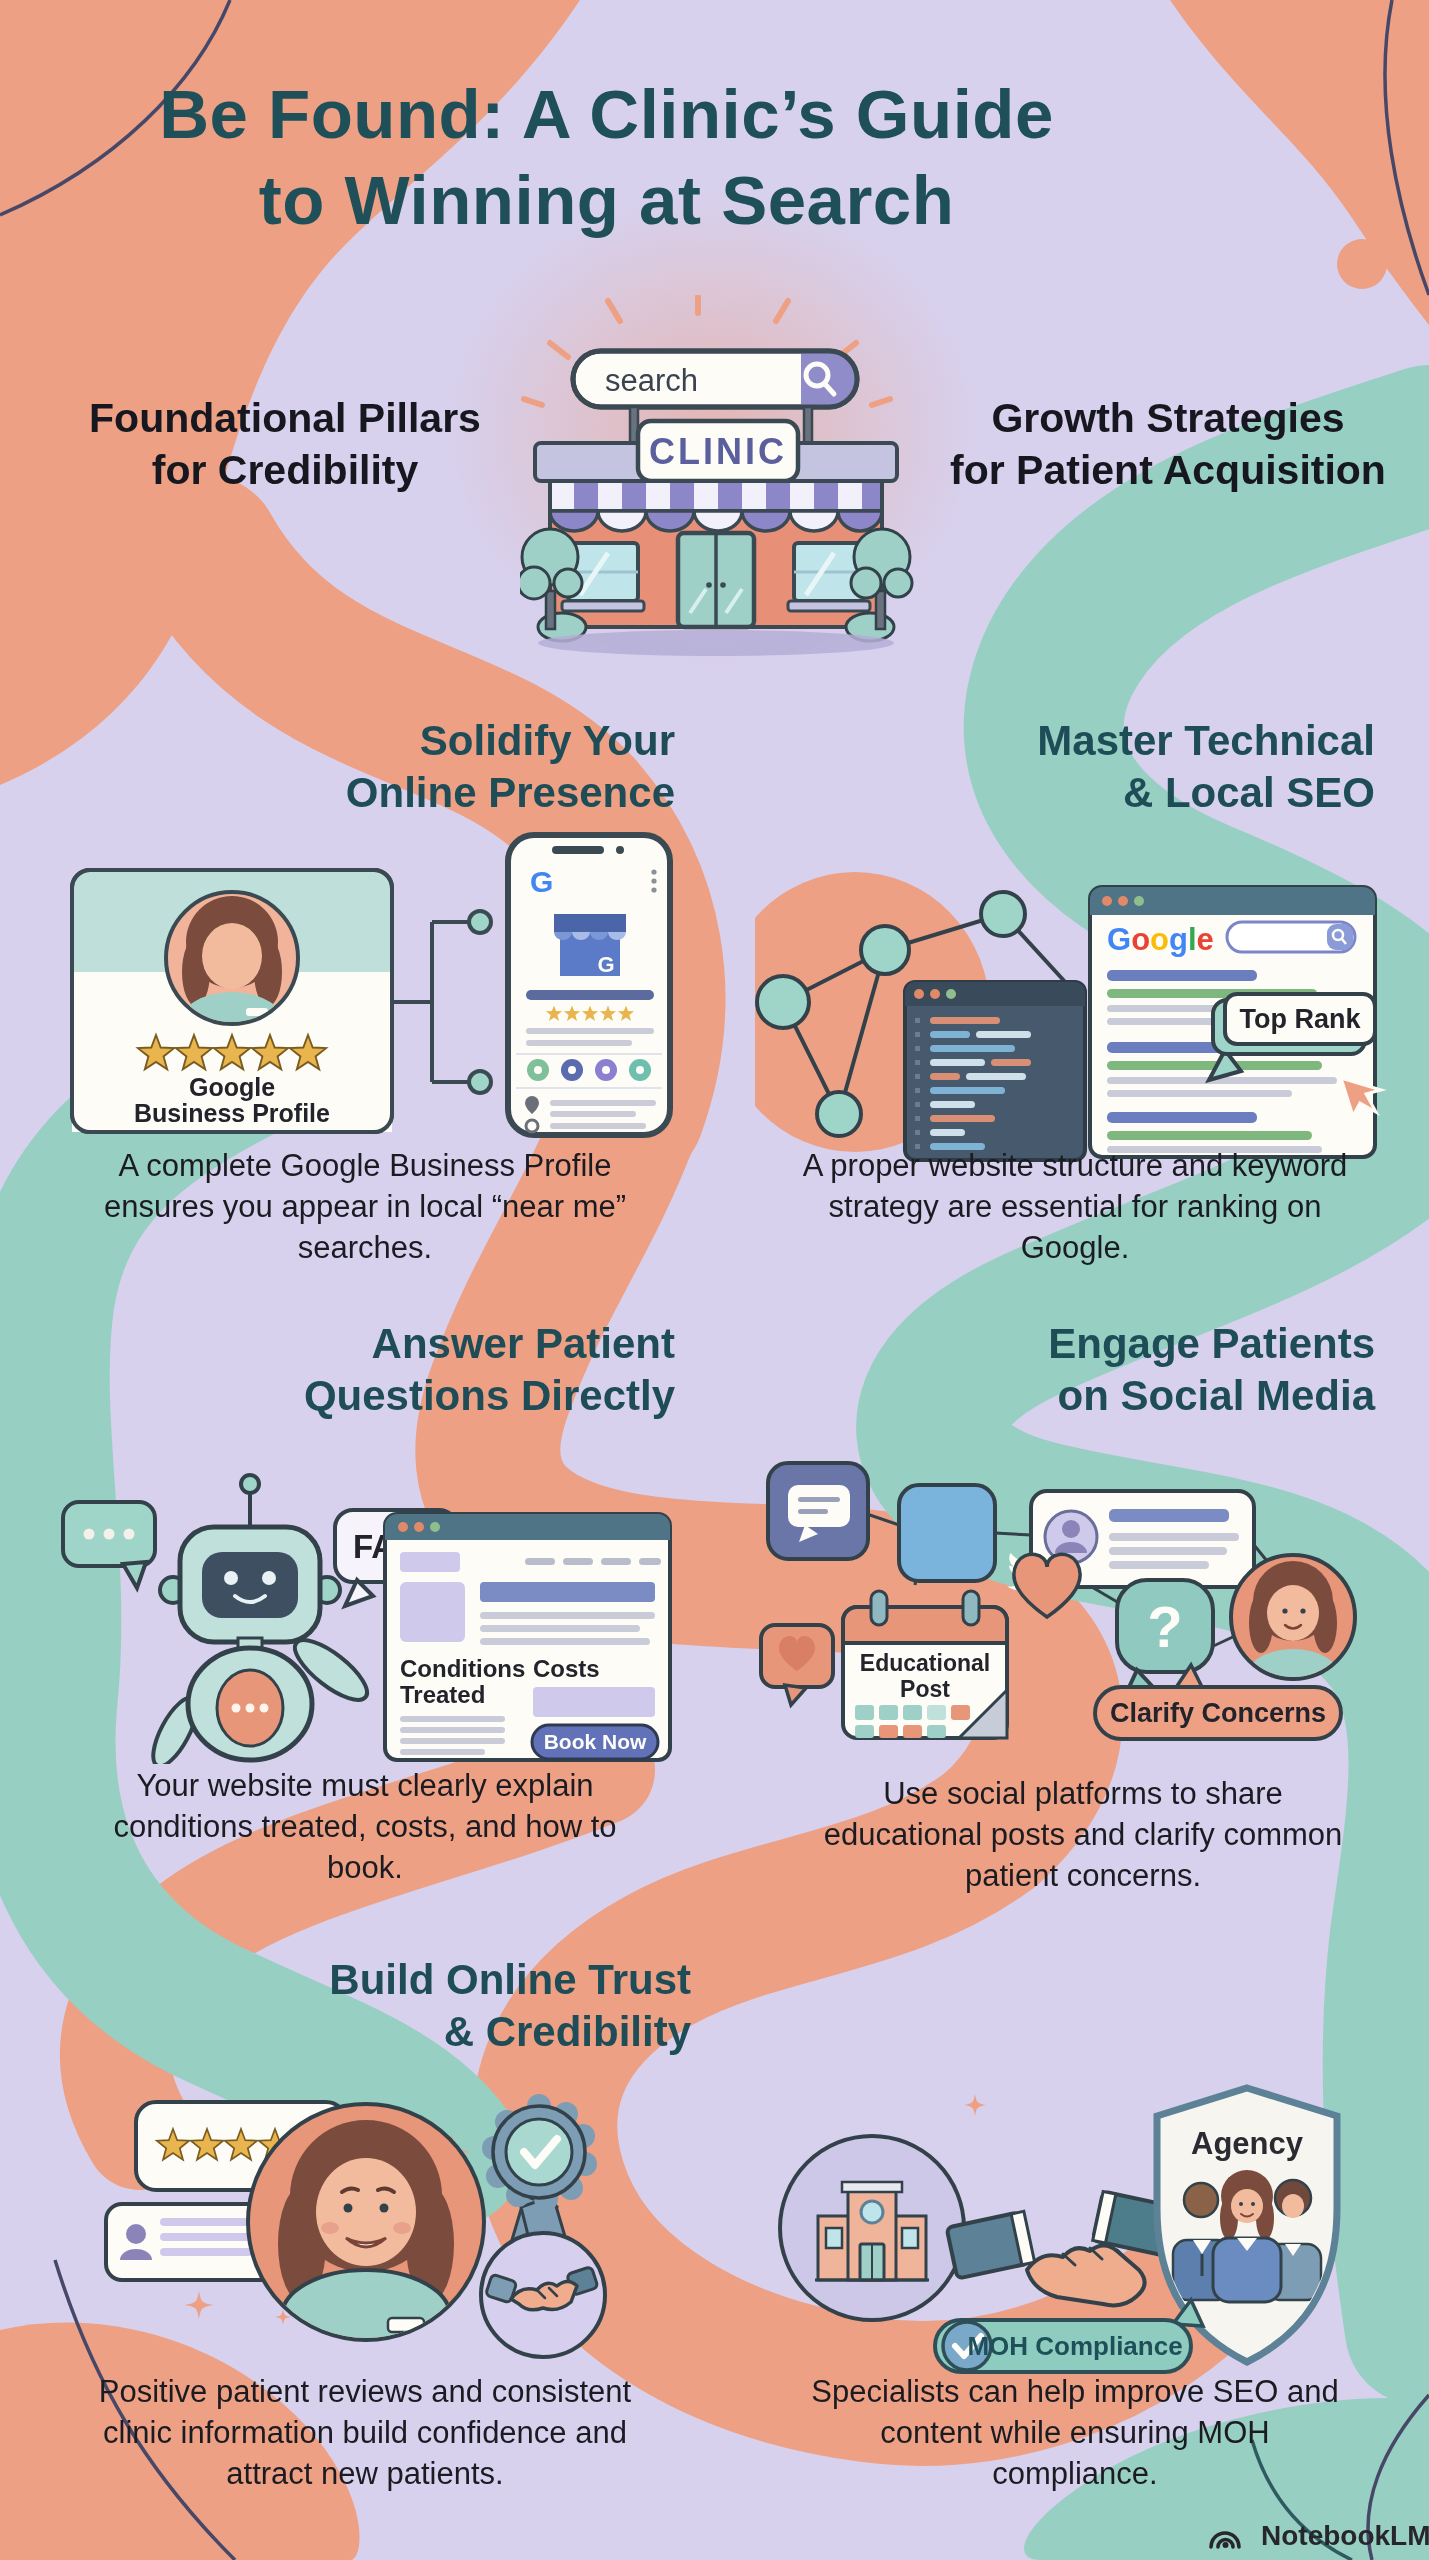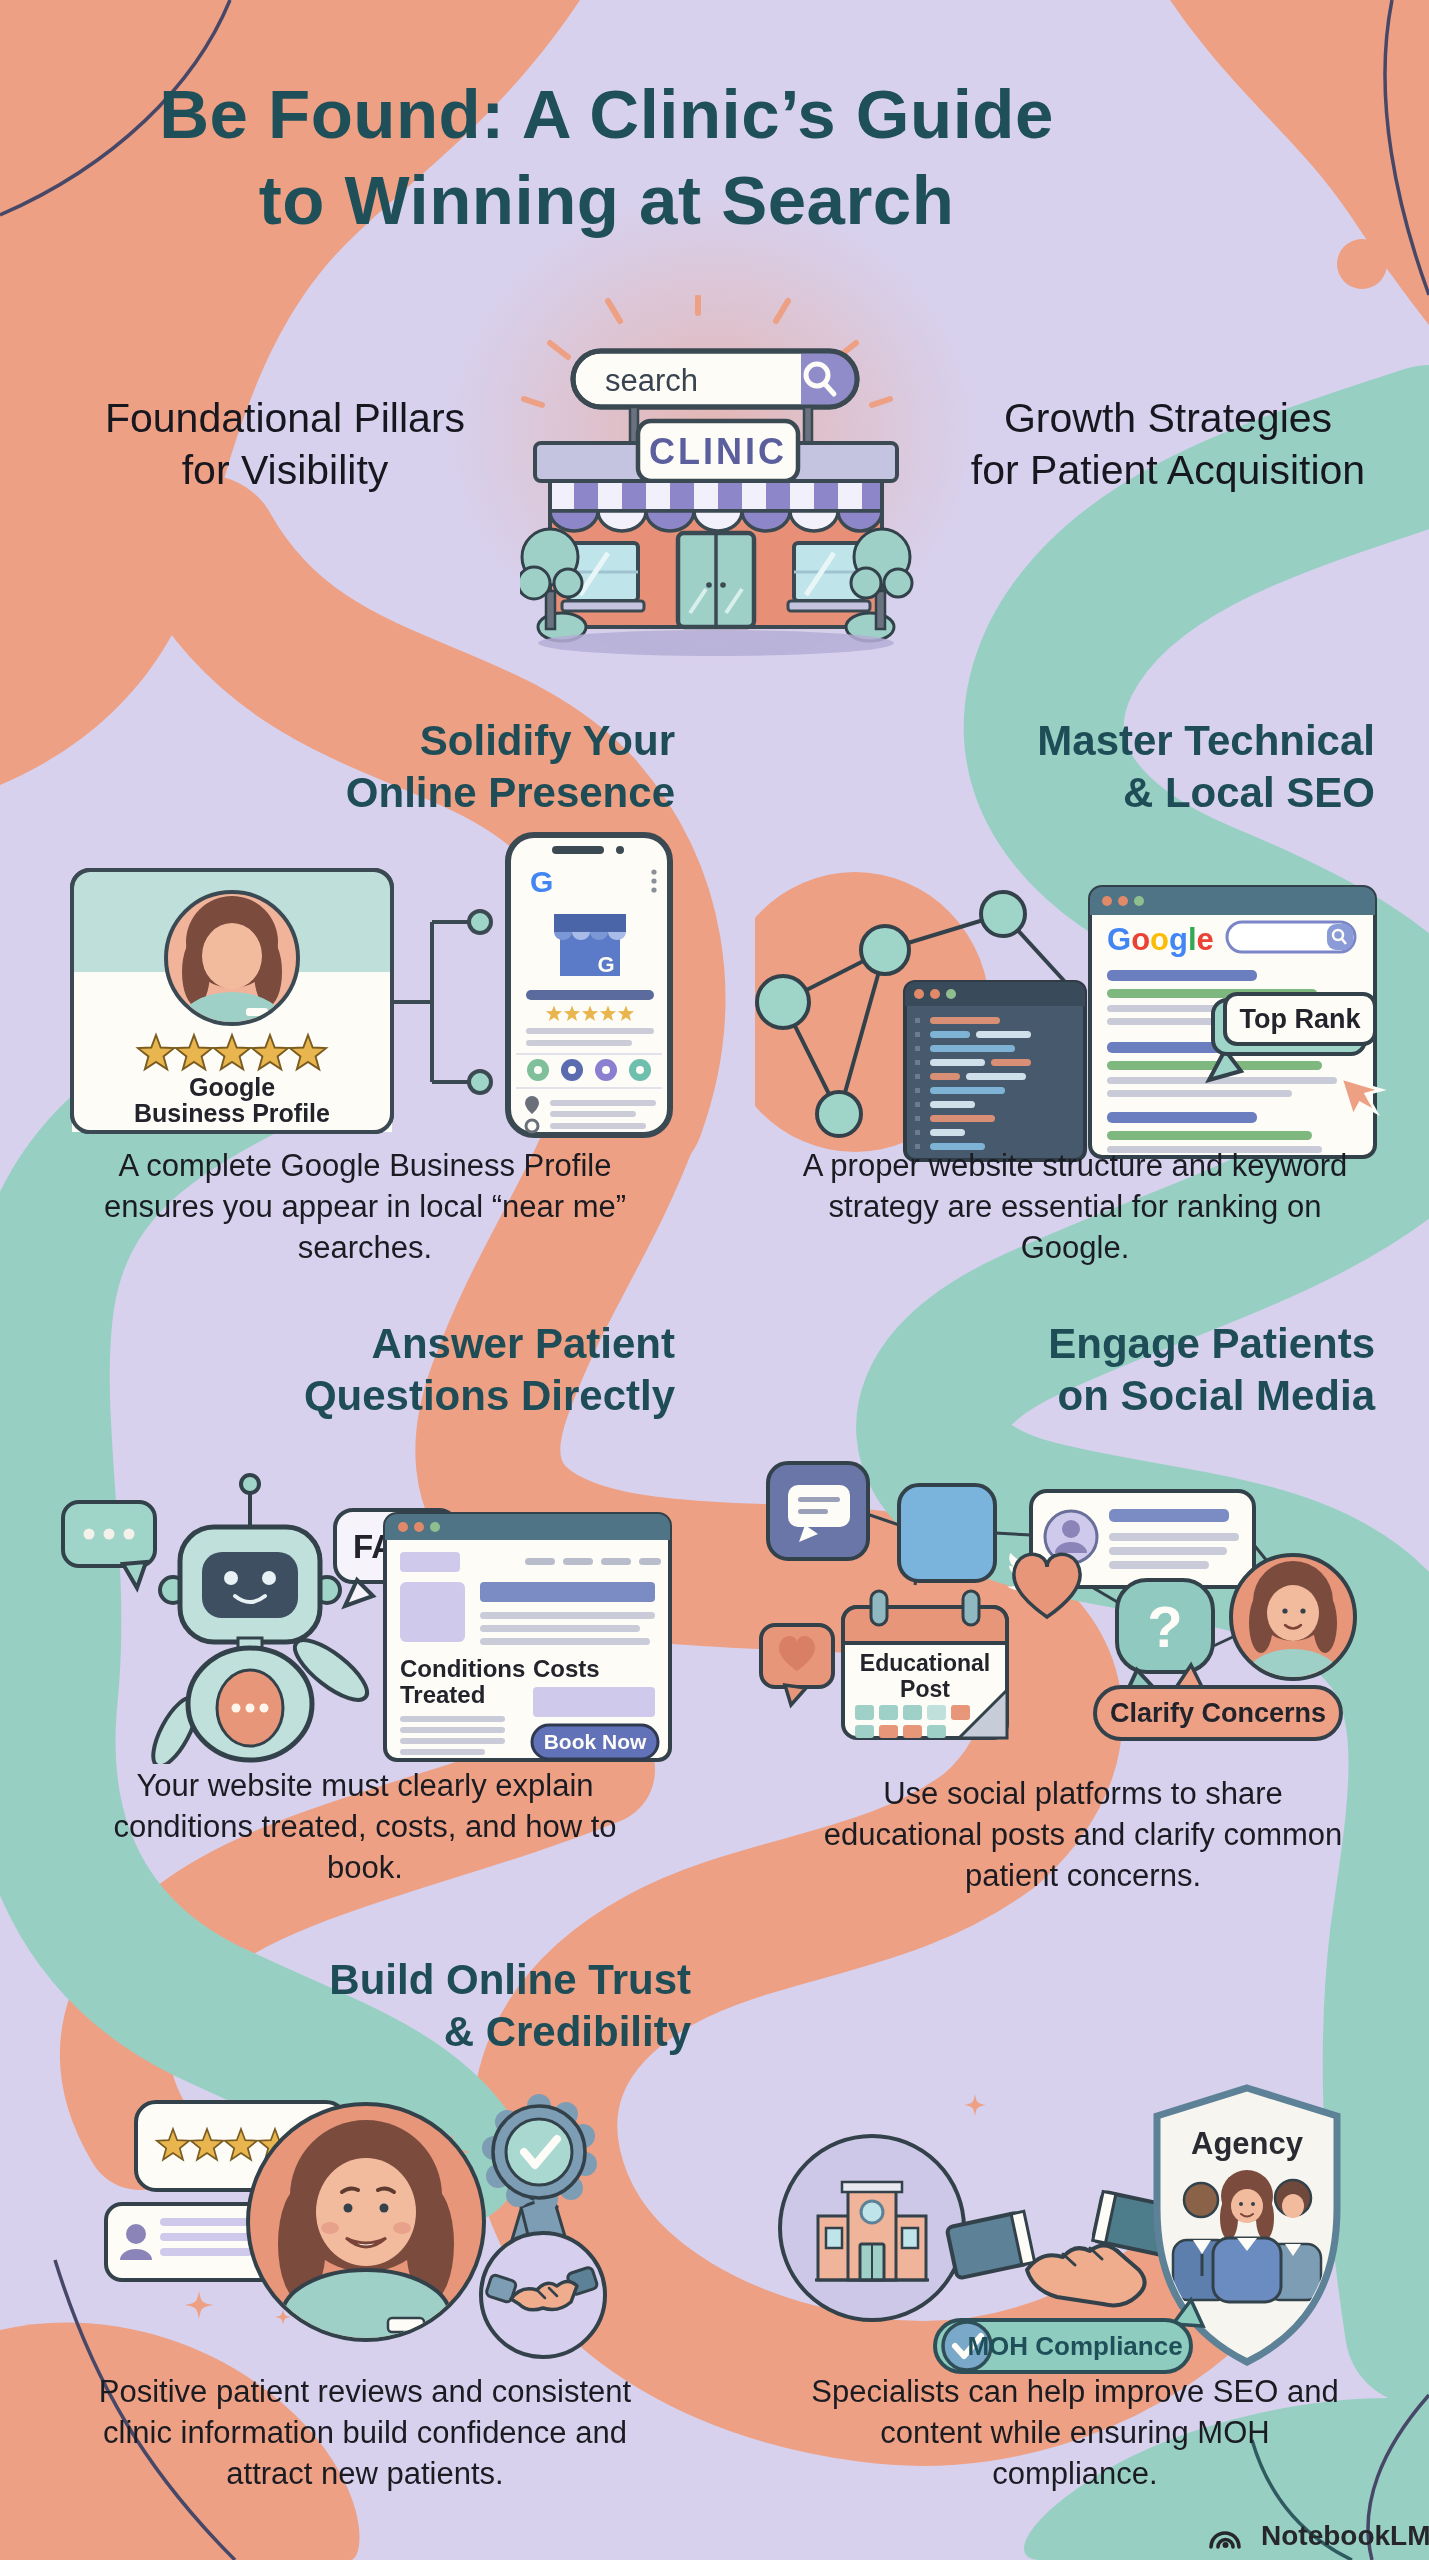--- a/index.html
+++ b/index.html
@@ -2,21 +2,21 @@
 <html><head>
 <meta charset="utf-8">
 <style>
   html,body{margin:0;padding:0;background:#9b94b8;}
   .canvas{position:relative;width:1429px;height:2560px;background:#d7d1ee;overflow:hidden;
           font-family:"Liberation Sans",sans-serif;}
   .abs{position:absolute;}
   svg text{font-family:"Liberation Sans",sans-serif;}
   .page-title{left:0;top:72px;width:1213px;text-align:center;font-size:69px;font-weight:700;
               color:#1f4f58;line-height:1.24;letter-spacing:.5px;}
-  .col-header{font-size:41px;font-weight:400;color:#17171f;text-align:center;line-height:1.28;}
+  .col-header{font-size:41px;font-weight:700;color:#17171f;text-align:center;line-height:1.28;}
   .sec-title{font-size:42px;font-weight:700;color:#1e4d57;text-align:right;line-height:1.24;}
   .desc{font-size:31px;color:#1b1b22;text-align:center;line-height:1.32;}
   .footer{display:flex;align-items:center;gap:17px;font-size:28px;font-weight:700;color:#26262b;}
 </style>
 </head>
 <body>
 
 <div class="canvas">
 
   <svg width="0" height="0" style="position:absolute" aria-hidden="true">
@@ -65,21 +65,21 @@
     </g>
   </svg>
 
   <h1 class="abs page-title" style="margin:0">
     <span>Be Found: A Clinic’s Guide</span><br>
     <span>to Winning at Search</span>
   </h1>
 
   <div class="abs col-header" style="left:35px;top:392px;width:500px">
     <span>Foundational Pillars</span><br>
-    <span>for Visibility</span>
+    <span>for Credibility</span>
   </div>
   <div class="abs col-header" style="left:933px;top:392px;width:470px">
     <span>Growth Strategies</span><br>
     <span>for Patient Acquisition</span>
   </div>
 
   <svg class="abs" style="left:520px;top:295px" width="400" height="400" viewBox="0 0 400 400">
     <g stroke="#eda084" stroke-width="6" stroke-linecap="round">
       <line x1="100" y1="26" x2="88" y2="6"></line>
         <line x1="178" y1="18" x2="178" y2="2"></line>

